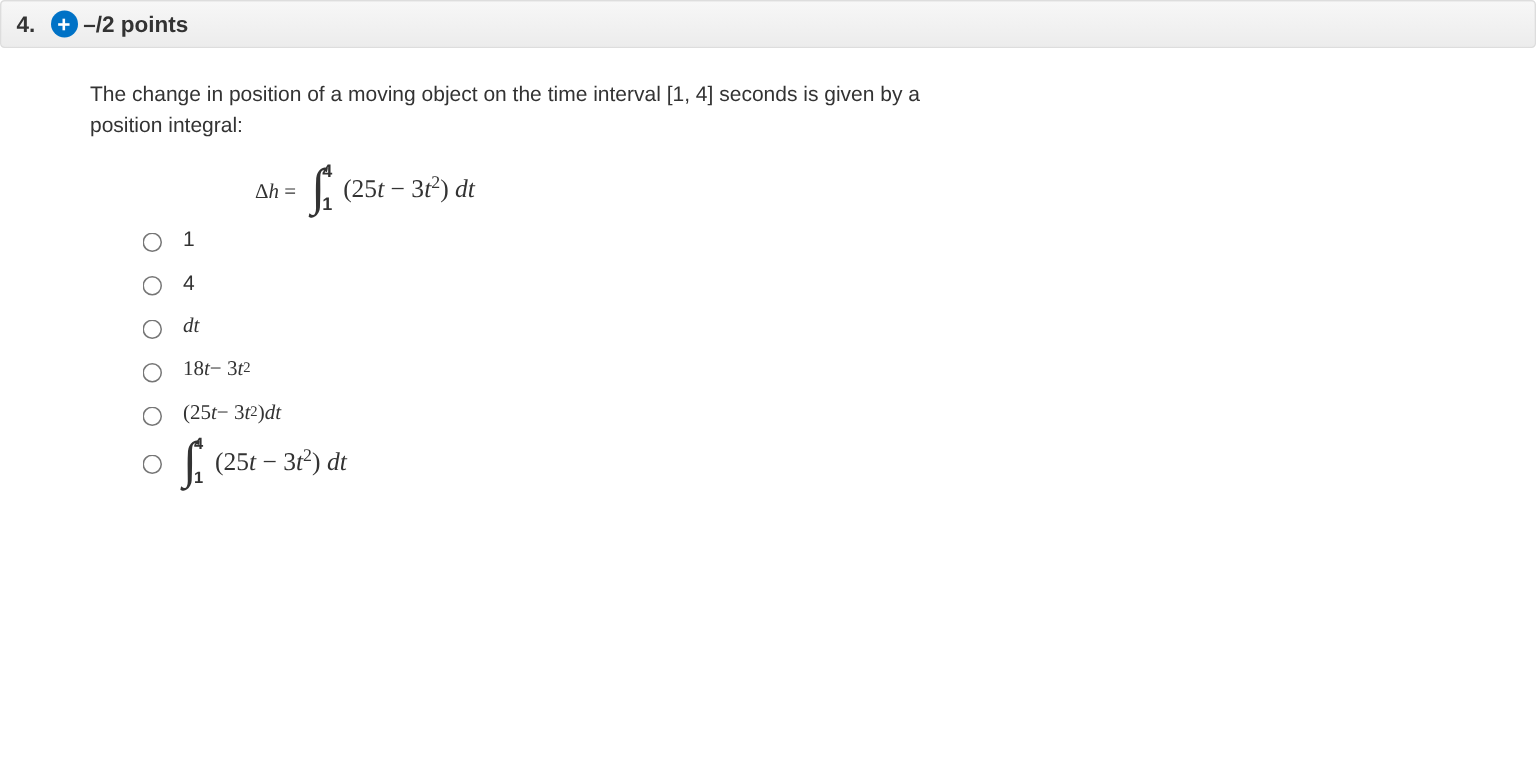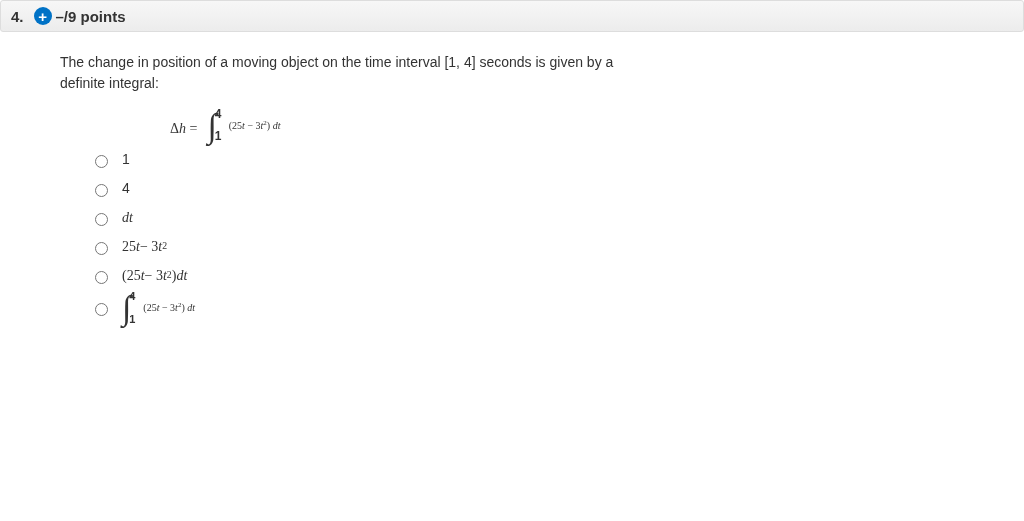--- a/index.html
+++ b/index.html
@@ -89,21 +89,21 @@
     position: absolute;
     bottom: -2px;
     left: 100%;
     margin-left: -2px;
     font-size: 12px;
     font-weight: bold;
     font-family: Verdana, Geneva, sans-serif;
   }
   .integrand {
     margin-left: 12px;
-    font-size: 10px;
+    font-size: 17px;
   }
   sup {
     font-size: 0.7em;
   }
   .sub-question {
     margin-top: 8px;
   }
   .options {
     margin-top: 6px;
     margin-left: 30px;
@@ -135,27 +135,27 @@
     font-size: 11px;
   }
   .ital { font-style: italic; }
 </style>
 </head>
 <body>
 
 <div class="question-header">
   <span class="qnum">4.</span>
   <span class="plus-icon">+</span>
-  <span class="points">–/9 points</span>
+  <span class="points">–/2 points</span>
 </div>
 
 <div class="question-body">
   <div class="prompt">
     <span>The change in position of a moving object on the time interval [1, 4] seconds is given by a</span><br>
-    <span>definite integral:</span>
+    <span>position integral:</span>
   </div>
 
   <div class="equation-block">
     <div class="eqrow">
       <span class="dh">Δ<span class="ital">h</span>&nbsp;=</span>
       <span class="integral-wrap">
         <span class="intsign">∫
           <span class="int-upper">4</span>
           <span class="int-lower">1</span>
         </span>
@@ -183,21 +183,21 @@
       <input type="radio" name="q4" class="radio" style="">
       <span class="opt-content">
         <span class="ital">d</span>
           <span class="ital">t</span>
       </span>
     </label>
 
     <label class="opt math">
       <input type="radio" name="q4" class="radio" style="">
       <span class="opt-content">
-        <span>25</span>
+        <span>18</span>
           <span class="ital">t</span>
           <span> − 3</span>
           <span class="ital">t</span>
           <sup>2</sup>
       </span>
     </label>
 
     <label class="opt math">
       <input type="radio" name="q4" class="radio" style="">
       <span class="opt-content">

